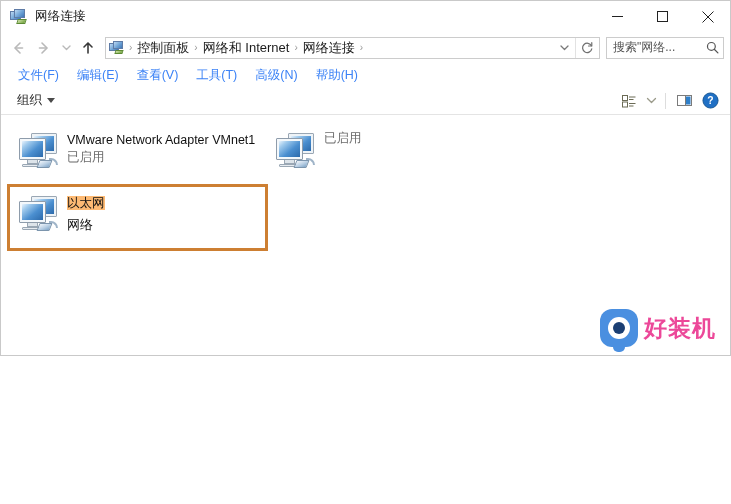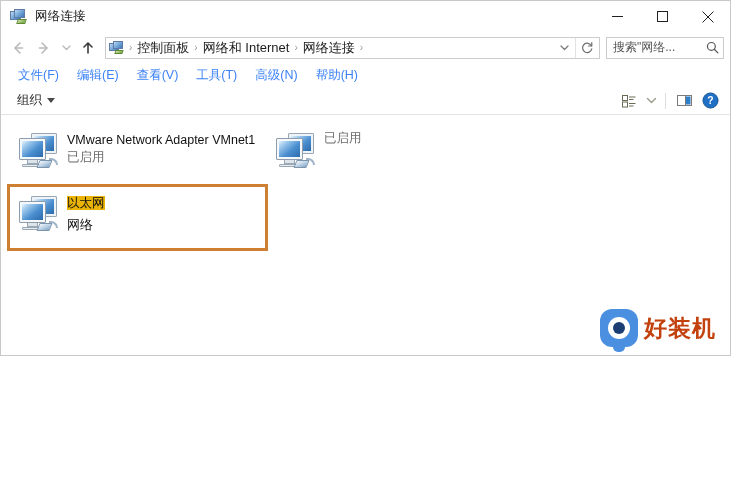--- a/index.html
+++ b/index.html
@@ -319,21 +319,21 @@
     padding-top: 1px;
   }
   .conn-name {
     font-size: 12.5px;
     color: #111111;
     line-height: 15.5px;
     display: inline;
     white-space: pre-wrap;
   }
   .conn-item.selected .conn-name {
-    background: #eab308;
+    background: #fdba74;
   }
   .conn-sub {
     font-size: 13px;
     color: #111111;
     line-height: 15.5px;
     margin-top: 5px;
   }
   .conn-status {
     font-size: 12.5px;
     color: #6b6b6b;
@@ -379,21 +379,21 @@
   .wm-foot {
     position: absolute;
     left: 13px; bottom: -5px;
     width: 12px; height: 9px;
     background: #4a8fe0;
     border-radius: 0 0 5px 5px;
   }
   .wm-text {
     font-size: 23px;
     font-weight: bold;
-    color: #c2410c;
+    color: #ec4899;
     letter-spacing: 1px;
     line-height: 1;
   }
 </style>
 </head>
 <body>
 
 <div id="window">
 
   <div class="titlebar">

